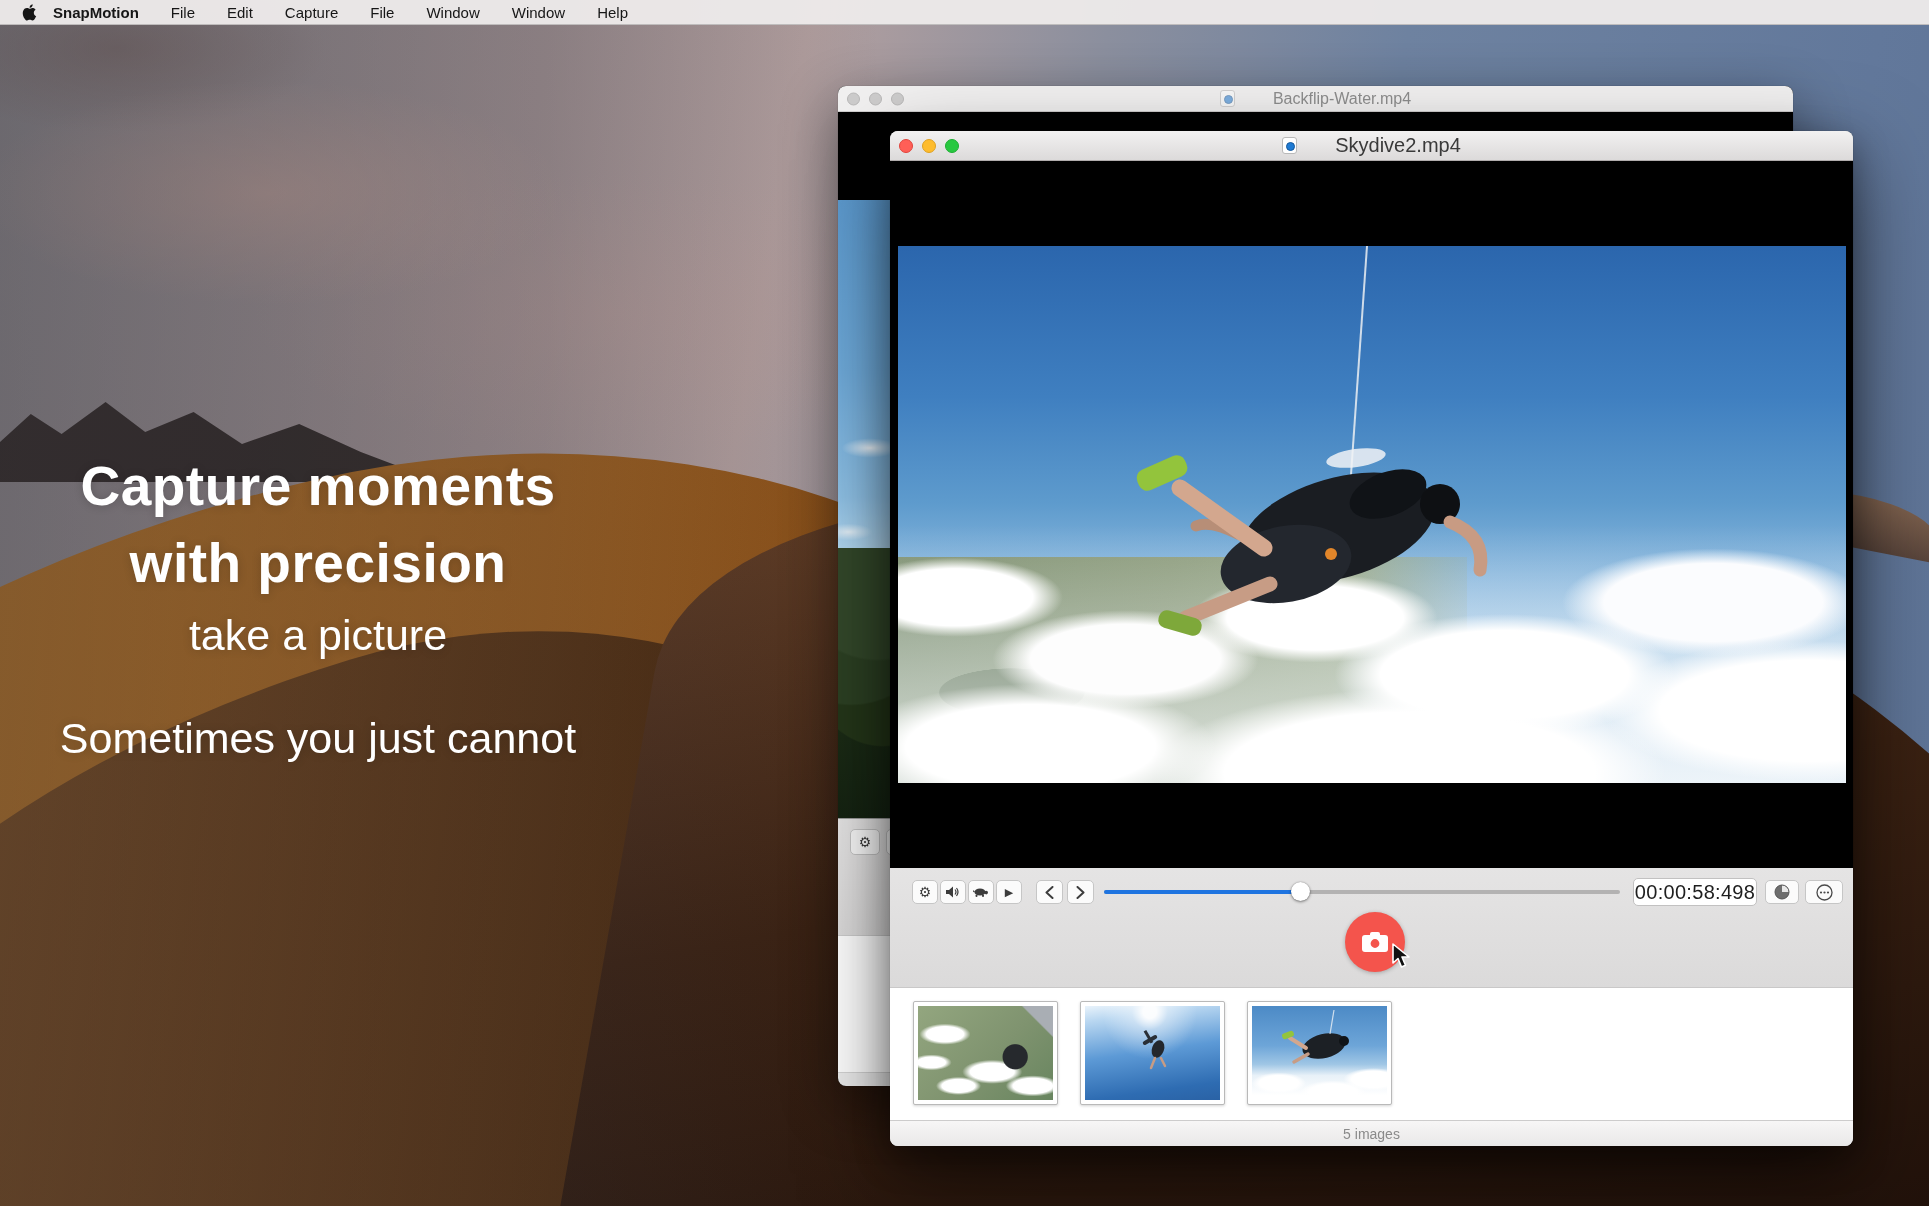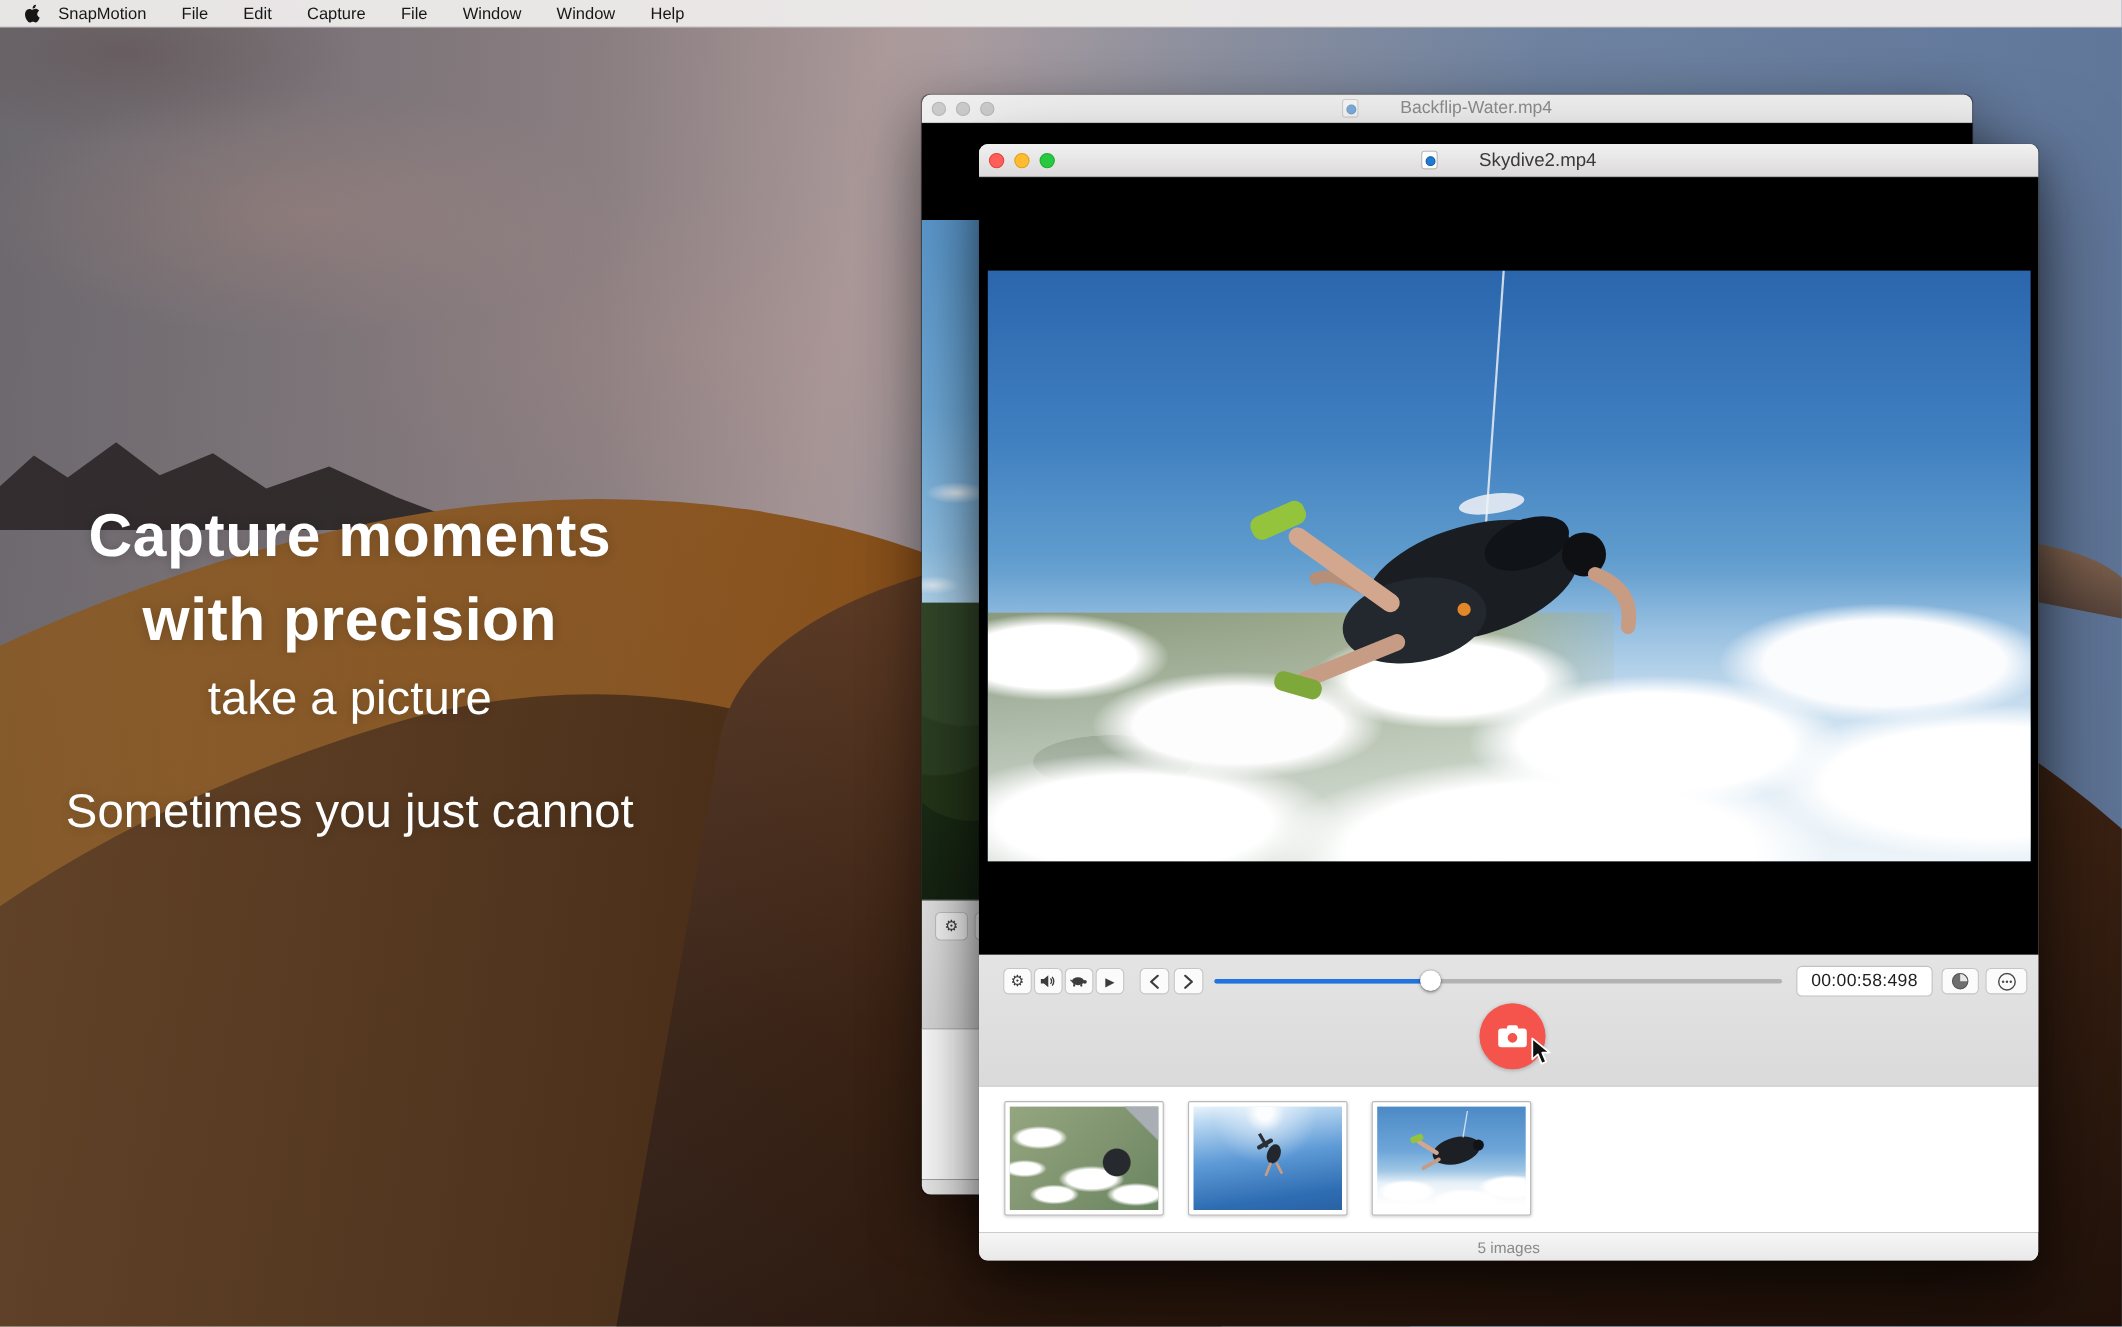--- a/index.html
+++ b/index.html
@@ -35,21 +35,21 @@
   .overlay-copy { position:absolute; left:18px; top:448px; width:600px; text-align:center; color:#fff;
     text-shadow:0 1px 10px rgba(0,0,0,.18); }
   .overlay-copy .headline { font-size:55px; font-weight:bold; line-height:77px; letter-spacing:.5px; }
   .overlay-copy .subline { margin-top:36px; font-size:43px; font-weight:400; line-height:67px; }
 
   
   .menubar { position:absolute; left:0; top:0; width:1929px; height:25px; z-index:50;
     background:rgba(236,233,233,.97); border-bottom:1px solid rgba(0,0,0,.18);
     display:flex; align-items:center; font-size:15px; color:#161616; }
   .menubar .apple { margin-left:22px; width:15px; height:17px; display:flex; align-items:center; }
-  .menubar .appname { font-weight:normal; margin-left:16px; }
+  .menubar .appname { font-weight:bold; margin-left:16px; }
   .menubar .mitem { margin-left:32px; }
 
   
   .win { position:absolute; border-radius:8px; }
   .titlebar { position:absolute; left:0; top:0; right:0; display:flex; align-items:center; justify-content:center;gap:31px; }
   .tl-dots { position:absolute; left:9px; top:50%; transform:translateY(-50%); display:flex; gap:9px; }
   .dot { width:14px; height:14px; border-radius:50%; }
   .proxy-icon { width:15px; height:17px; background:#fff; border:1px solid #b9b9b9; border-radius:3px;
     position:relative; margin-right:7px; flex:0 0 auto; }
   .proxy-icon::after { content:""; position:absolute; left:3px; top:4px; width:7px; height:7px; border-radius:50%;
@@ -79,21 +79,21 @@
   .bwin-footer { position:absolute; left:0; top:986px; width:100%; height:14px; background:#ececec;
     border-top:1px solid #d4d4d4; border-radius:0 0 8px 8px; }
   .mini-btn { position:absolute; width:30px; height:26px; background:#fbfbfb; border:1px solid #c6c6c6;
     border-radius:5px; display:flex; align-items:center; justify-content:center;
     font-family:"DejaVu Sans",sans-serif; font-size:15px; color:#3c3c3c; }
 
   
   .fwin { left:890px; top:131px; width:963px; height:1015px; background:#e0e0e0; z-index:3;
     box-shadow:0 28px 85px rgba(0,0,0,.55), 0 12px 34px rgba(0,0,0,.35), 0 0 1px rgba(0,0,0,.45); }
   .fwin .titlebar { height:30px; background:linear-gradient(#f2f1f1,#dcdada); border-bottom:1px solid #b1adad;
-    border-radius:8px 8px 0 0; font-size:17px; color:#3a3a3a; }
+    border-radius:8px 8px 0 0; font-size:20px; color:#3a3a3a; }
   .dot-red { background:#ff5f57; border:1px solid #e0443c; }
   .dot-yellow { background:#febc2e; border:1px solid #dea123; }
   .dot-green { background:#28c840; border:1px solid #1eae32; }
 
   .fwin-videoarea { position:absolute; left:0; top:30px; width:963px; height:707px; background:#000; }
   .vframe { position:absolute; left:8px; top:85px; width:948px; height:537px; overflow:hidden;
     background:linear-gradient(to bottom,#2b66ad 0%,#3f7fc0 28%,#5e9bcd 48%,#8cb9de 62%,#b3d2ea 74%,#d5e6f3 100%); }
   .v-ground { position:absolute; left:0; bottom:0; width:60%; height:42%;
     background:radial-gradient(ellipse 120px 40px at 20% 60%, #5f7352 0 60%, transparent 61%),
                radial-gradient(ellipse 90px 30px at 45% 40%, #6a7d5b 0 60%, transparent 61%),
@@ -120,21 +120,21 @@
   .cbtn svg { display:block; }
   .glyph { font-family:"DejaVu Sans",sans-serif; font-size:14px; line-height:1; }
   .glyph-play { font-size:11px; }
   .slider { position:absolute; left:214px; top:12px; width:516px; height:24px; }
   .slider-track { position:absolute; left:0; top:10px; width:100%; height:4px; background:#b3b2b2; border-radius:2px; }
   .slider-fill { position:absolute; left:0; top:10px; height:4px; background:#1f74e0; border-radius:2px; width:38%; }
   .slider-thumb { position:absolute; top:2px; left:calc(38% - 9px); width:19px; height:19px; background:#fff;
     border-radius:50%; box-shadow:0 1px 3px rgba(0,0,0,.45), 0 0 1px rgba(0,0,0,.4); }
   .timecode { position:absolute; left:743px; top:10px; width:124px; height:28px; background:#fff;
     border:1px solid #c2c1c1; border-radius:5px; display:flex; align-items:center; justify-content:center;
-    font-size:16px; color:#1e1e1e; letter-spacing:.3px; }
+    font-size:20px; color:#1e1e1e; letter-spacing:.3px; }
   .pie-btn { left:875px; width:34px; }
   .more-btn { left:915px; width:38px; }
   .camera-btn { position:absolute; left:455px; top:44px; width:60px; height:60px; border-radius:50%;
     background:#f4544c; display:flex; align-items:center; justify-content:center;
     box-shadow:0 1px 4px rgba(0,0,0,.25); }
 
   
   .fwin-gallery { position:absolute; left:0; top:857px; width:963px; height:132px; background:#fff; }
   .thumb { position:absolute; top:13px; width:145px; height:104px; background:#fff; border:1px solid #b9b9b9;
     border-radius:2px; padding:4px; box-shadow:0 1px 3px rgba(0,0,0,.18); }

